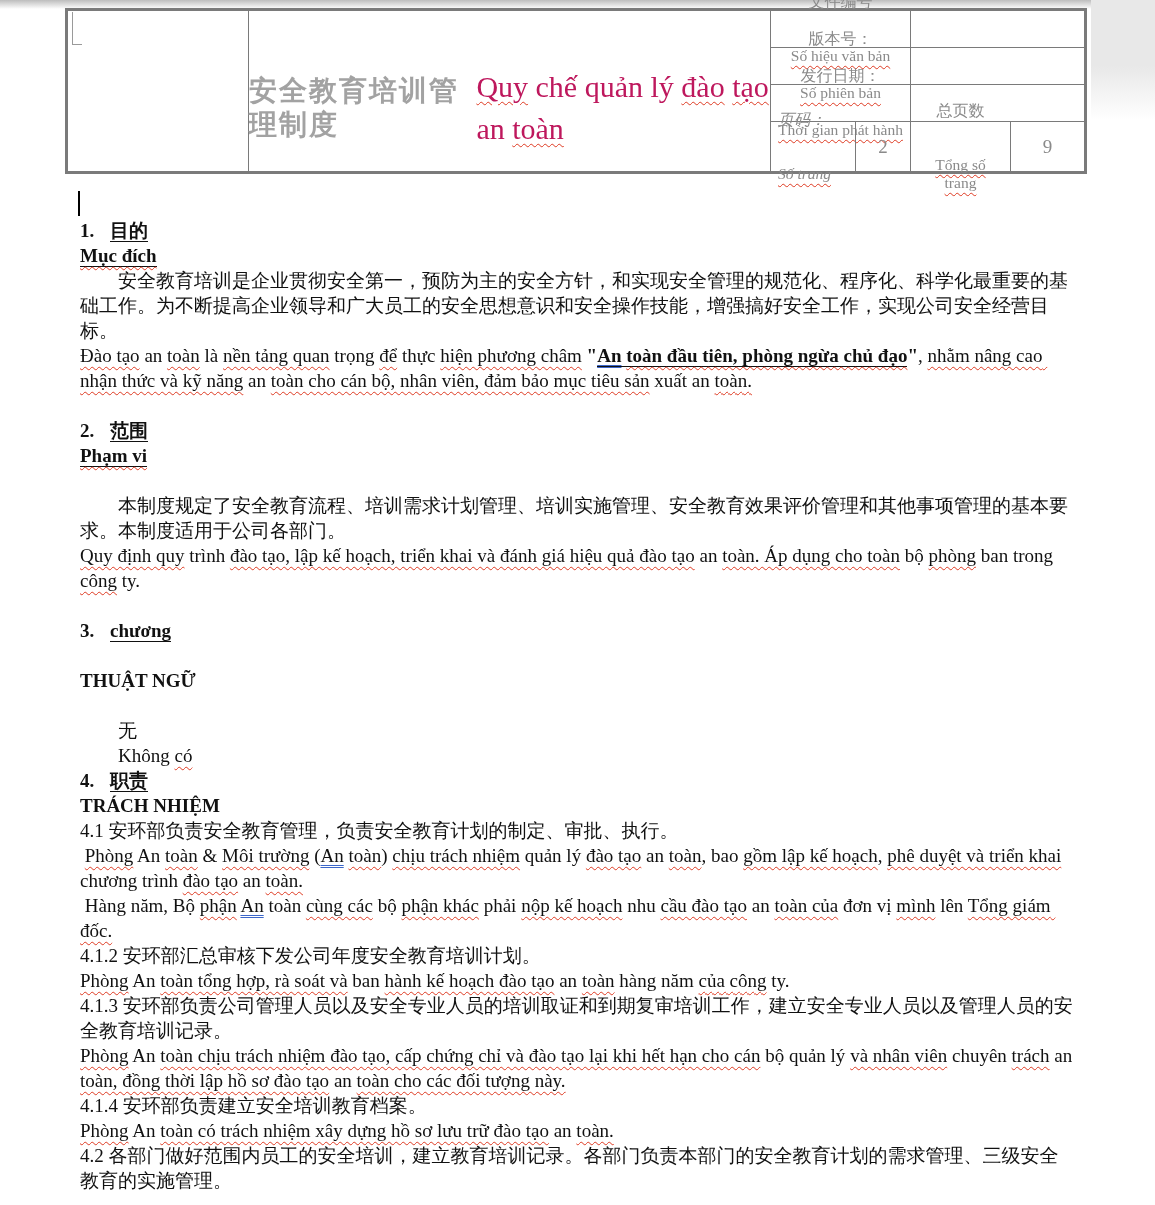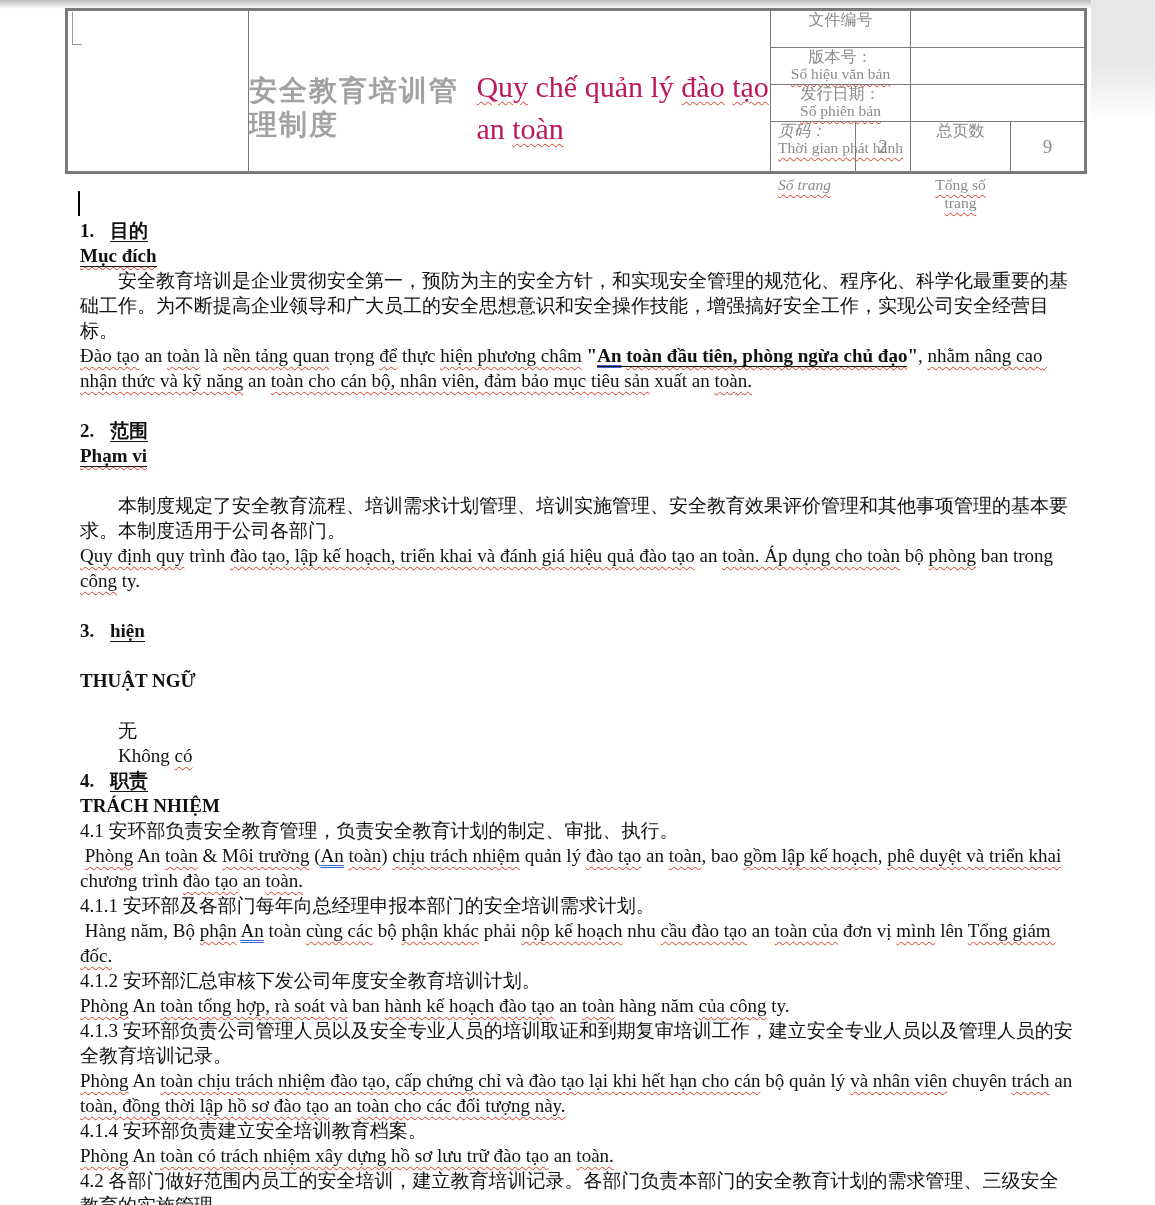--- a/index.html
+++ b/index.html
@@ -18,21 +18,21 @@
   .bl{border-left:1px solid #7a7a7a}
   .bt{border-top:1px solid #7a7a7a}
   .c-logo{grid-column:1;grid-row:1/5;position:relative;}
   .logo-bracket{position:absolute;left:4px;top:1px;width:9px;height:32px;
                 border-left:1px solid #9a9a9a;border-bottom:1px solid #9a9a9a;}
   .c-title{grid-column:2;grid-row:1/5;display:flex;flex-direction:row;
            align-items:center;justify-content:flex-start;padding-top:34px;}
   .title-cn{font-size:28px;font-weight:700;color:#a2a2a2;letter-spacing:2px;line-height:34px;
             font-family:"Liberation Serif","DejaVu Serif",serif;}
   .title-vi{font-size:30px;color:#be185d;line-height:42px;}
-  .hcell{display:flex;flex-direction:column;align-items:center;justify-content:space-between;
+  .hcell{display:flex;flex-direction:column;align-items:center;justify-content:center;
          text-align:center;line-height:18px;gap:36px;}
   .hcell .cn{font-size:16px}
   .hcell .vi{font-size:15.5px}
   .pcell-label{align-items:flex-start;text-align:left;padding-left:7px;font-style:italic;}
   .vcell{display:flex;align-items:center;justify-content:center;font-size:19px;}
   .c-l1{grid-column:3/5;grid-row:1}
   .c-v1{grid-column:5/7;grid-row:1}
   .c-l2{grid-column:3/5;grid-row:2}
   .c-v2{grid-column:5/7;grid-row:2}
   .c-l3{grid-column:3/5;grid-row:3}
@@ -108,31 +108,30 @@
     <p class=""><span class="r b u w">Mục đích</span></p>
     <p class="ind"><span class="r">安全教育培训是企业贯彻安全第一，预防为主的安全方针，和实现安全管理的规范化、程序化、科学化最重要的基础工作。为不断提高企业领导和广大员工的安全思想意识和安全操作技能，增强搞好安全工作，实现公司安全经营目标。</span></p>
     <p class=""><span class="r w">Đào tạo</span><span class="r"> an </span><span class="r w">toàn</span><span class="r"> là </span><span class="r w">nền tảng quan</span><span class="r"> trọng </span><span class="r w">để</span><span class="r"> thực </span><span class="r w">hiện phương châm</span><span class="r"> </span><span class="r b">"</span><span class="r b u g">An</span><span class="r b u"> </span><span class="r b u w">toàn đầu tiên, phòng ngừa chủ đạo</span><span class="r b">"</span><span class="r">, </span><span class="r w">nhằm nâng cao nhận thức và kỹ năng</span><span class="r"> an </span><span class="r w">toàn cho cán bộ, nhân viên, đảm bảo mục tiêu sản</span><span class="r"> xuất an </span><span class="r w">toàn.</span></p>
     <p class="blank"></p>
     <p class="h"><span class="r num">2.</span><span class="r u">范围</span></p>
     <p class=""><span class="r b u w">Phạm vi</span></p>
     <p class="blank"></p>
     <p class="ind"><span class="r">本制度规定了安全教育流程、培训需求计划管理、培训实施管理、安全教育效果评价管理和其他事项管理的基本要求。本制度适用于公司各部门。</span></p>
     <p class=""><span class="r w">Quy định quy</span><span class="r"> trình </span><span class="r w">đào tạo, lập kế hoạch, triển khai và đánh giá hiệu quả đào tạo</span><span class="r"> an </span><span class="r w">toàn. Áp dụng cho toàn</span><span class="r"> bộ </span><span class="r w">phòng</span><span class="r"> ban trong </span><span class="r w">công</span><span class="r"> ty.</span></p>
     <p class="blank"></p>
-    <p class="h"><span class="r num">3.</span><span class="r u">hiện</span></p>
+    <p class="h"><span class="r num">3.</span><span class="r u">chương</span></p>
     <p class="blank"></p>
     <p class=""><span class="r b">THUẬT NGỮ</span></p>
     <p class="blank"></p>
     <p class="ind"><span class="r">无</span></p>
     <p class="ind"><span class="r">Không </span><span class="r w">có</span></p>
     <p class="h"><span class="r num">4.</span><span class="r u">职责</span></p>
     <p class=""><span class="r b">TRÁCH NHIỆM</span></p>
     <p class=""><span class="r">4.1 安环部负责安全教育管理，负责安全教育计划的制定、审批、执行。</span></p>
     <p class=""><span class="r"> </span><span class="r w">Phòng</span><span class="r"> An </span><span class="r w">toàn</span><span class="r"> &amp; </span><span class="r w">Môi trường</span><span class="r"> (</span><span class="r g">An</span><span class="r"> </span><span class="r w">toàn</span><span class="r">) </span><span class="r w">chịu trách nhiệm</span><span class="r"> quản lý </span><span class="r w">đào tạo</span><span class="r"> an </span><span class="r w">toàn</span><span class="r">, bao </span><span class="r w">gồm lập kế hoạch</span><span class="r">, </span><span class="r w">phê duyệt và triển khai</span><span class="r"> chương trình </span><span class="r w">đào tạo</span><span class="r"> an </span><span class="r w">toàn.</span></p>
-    <p class=""><span class="r">4.1.1 安环部及各部门每年向总经理申报本部门的安全培训需求计划。</span></p>
     <p class=""><span class="r"> Hàng năm, Bộ </span><span class="r w">phận</span><span class="r"> </span><span class="r g">An</span><span class="r"> toàn </span><span class="r w">cùng các</span><span class="r"> bộ </span><span class="r w">phận khác</span><span class="r"> phải </span><span class="r w">nộp kế hoạch</span><span class="r"> nhu </span><span class="r w">cầu đào tạo</span><span class="r"> an </span><span class="r w">toàn của</span><span class="r"> đơn vị </span><span class="r w">mình</span><span class="r"> lên </span><span class="r w">Tổng giám đốc.</span></p>
     <p class=""><span class="r">4.1.2 安环部汇总审核下发公司年度安全教育培训计划。</span></p>
     <p class=""><span class="r w">Phòng</span><span class="r"> An </span><span class="r w">toàn tổng hợp, rà soát và</span><span class="r"> ban </span><span class="r w">hành kế hoạch đào tạo</span><span class="r"> an </span><span class="r w">toàn</span><span class="r"> hàng năm </span><span class="r w">của công</span><span class="r"> ty.</span></p>
     <p class=""><span class="r">4.1.3 安环部负责公司管理人员以及安全专业人员的培训取证和到期复审培训工作，建立安全专业人员以及管理人员的安全教育培训记录。</span></p>
     <p class=""><span class="r w">Phòng</span><span class="r"> An </span><span class="r w">toàn chịu trách nhiệm đào tạo, cấp chứng chỉ và đào tạo lại khi hết hạn cho cán</span><span class="r"> bộ quản lý </span><span class="r w">và nhân viên</span><span class="r"> chuyên </span><span class="r w">trách</span><span class="r"> an </span><span class="r w">toàn, đồng thời lập hồ sơ đào tạo</span><span class="r"> an </span><span class="r w">toàn cho các đối tượng này.</span></p>
     <p class=""><span class="r">4.1.4 安环部负责建立安全培训教育档案。</span></p>
     <p class=""><span class="r w">Phòng</span><span class="r"> An </span><span class="r w">toàn có trách nhiệm xây dựng hồ sơ lưu trữ đào tạo</span><span class="r"> an </span><span class="r w">toàn.</span></p>
     <p class=""><span class="r">4.2 各部门做好范围内员工的安全培训，建立教育培训记录。各部门负责本部门的安全教育计划的需求管理、三级安全教育的实施管理。</span></p>
   </div>
 

